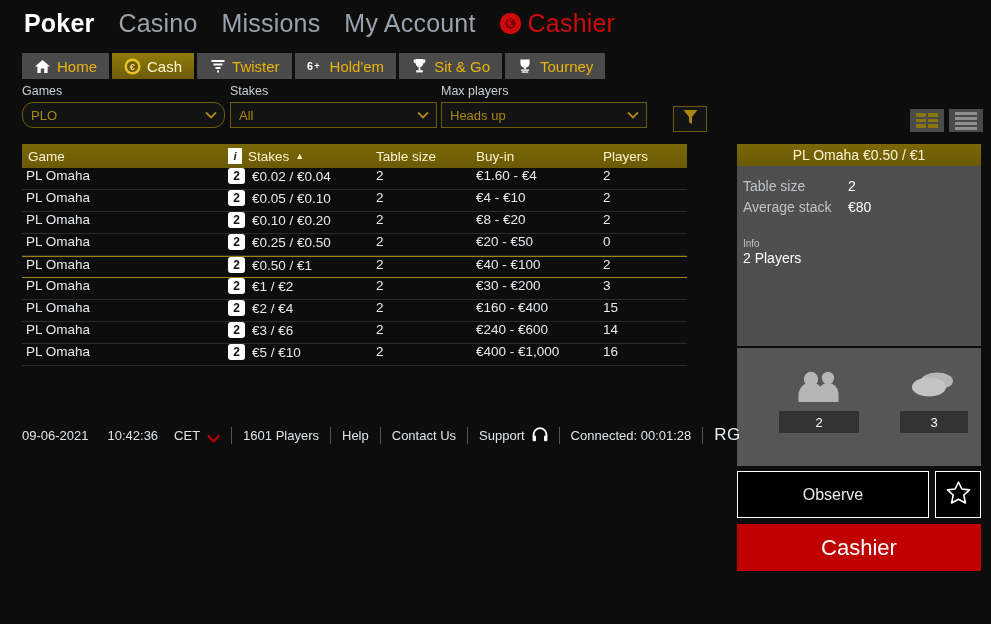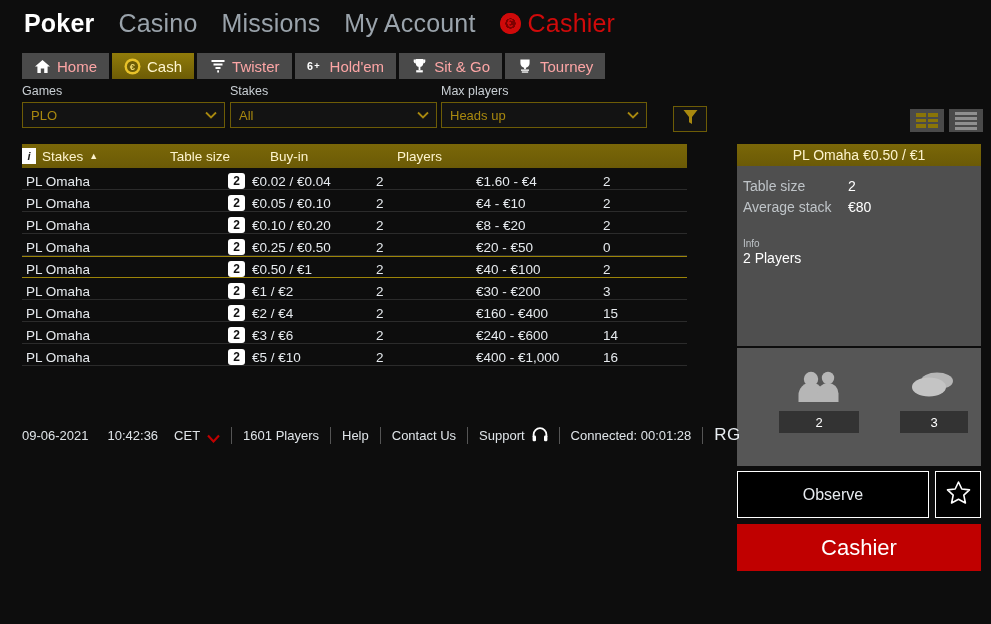--- a/index.html
+++ b/index.html
@@ -38,21 +38,21 @@
     display: flex; align-items: center; justify-content: center;
     font-size: 11px; color: #cf0a0a; font-weight: bold;
   }
 
   
   .tabstrip {
     position: absolute; left: 22px; top: 53px;
     display: flex; gap: 3px; align-items: stretch;
   }
   .tab {
-    height: 26px; background: #4a4a4a; color: #fca5a5;
+    height: 26px; background: #4a4a4a; color: #eab308;
     display: flex; align-items: center; gap: 6px;
     padding: 0 12px; font-size: 15px; white-space: nowrap;
   }
   .tab.active { background: linear-gradient(#907b0a, #6d5c06); color: #fff6cf; }
   .tab .tabicon { display: inline-flex; align-items: center; justify-content: center;
     width: 17px; height: 17px; flex: 0 0 auto; }
   .tab .tabicon svg { display: block; }
   .tab-label { line-height: 1; }
 
   
@@ -60,21 +60,21 @@
   .filt-label { font-size: 12.5px; color: #c9cfd4; margin-bottom: 4px; }
   .filt-col { position: absolute; top: 0; }
   .filt-col.c1 { left: 0; }
   .filt-col.c2 { left: 208px; }
   .filt-col.c3 { left: 419px; }
   .select {
     position: relative; height: 26px; background: #131313;
     border: 1px solid #6d5c06; display: flex; align-items: center;
     padding: 0 24px 0 8px; font-size: 13px; color: #a8880f;
   }
-  .c1 .select { width: 203px; }
+  .c1 .select { width: 203px; border-radius: 11px; }
   .c2 .select { width: 207px; }
   .c3 .select { width: 206px; }
   .caret {
     position: absolute; right: 7px; top: 50%; transform: translateY(-50%);
     width: 12px; height: 12px;
   }
   .funnel-btn {
     position: absolute; left: 651px; top: 22px; width: 34px; height: 26px;
     background: #131313; border: 1px solid #6d5c06;
     display: flex; align-items: center; justify-content: center;
@@ -102,21 +102,21 @@
   .th.tsize { width: 100px; }
   .th.buyin { width: 127px; }
   .th.players { width: 84px; }
   .info-badge {
     width: 14px; height: 16px; background: #fff; color: #1a1a1a;
     font-size: 11px; font-weight: bold; display: flex;
     align-items: center; justify-content: center; font-style: italic;
   }
   .sort-arrow { font-size: 9px; }
   .row {
-    height: 22px; display: flex; align-items: flex-end;
+    height: 22px; display: flex; align-items: flex-start;
     color: #e6eaee; font-size: 13.5px;
     border-bottom: 1px solid #2b2b2b;
   }
   .row.selected { border-top: 1px solid #9c8408; border-bottom: 1px solid #9c8408; }
   .row.last { border-bottom: 1px solid #2b2b2b; }
   .td { display: flex; align-items: center; }
   .td.game { width: 206px; padding-left: 4px; }
   .td.stakes { width: 148px; gap: 7px; }
   .td.tsize { width: 100px; }
   .td.buyin { width: 127px; }
@@ -341,20 +341,23 @@
         <i></i>
           <i></i>
           <i></i>
           <i></i>
       </span>
     </div>
   </div>
 
   <div class="table">
     <div class="thead">
+      <div class="th game">
+        <span>Game</span>
+      </div>
       <div class="th stakes">
         <span class="info-badge">i</span>
         <span>Stakes</span>
         <span class="sort-arrow">▲</span>
       </div>
       <div class="th tsize">
         <span>Table size</span>
       </div>
       <div class="th buyin">
         <span>Buy-in</span>

